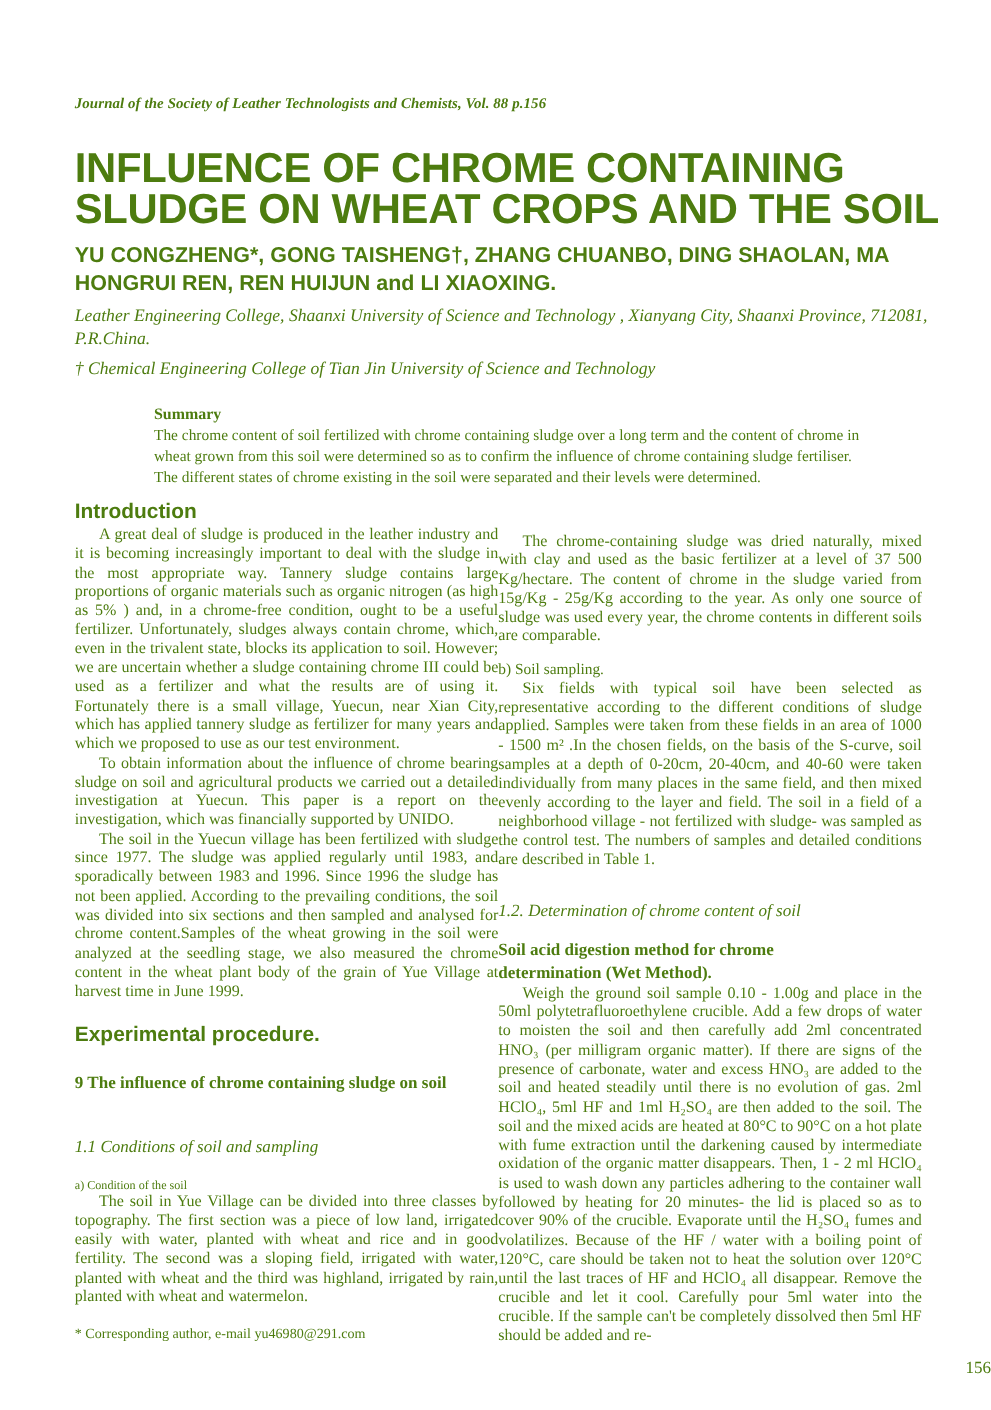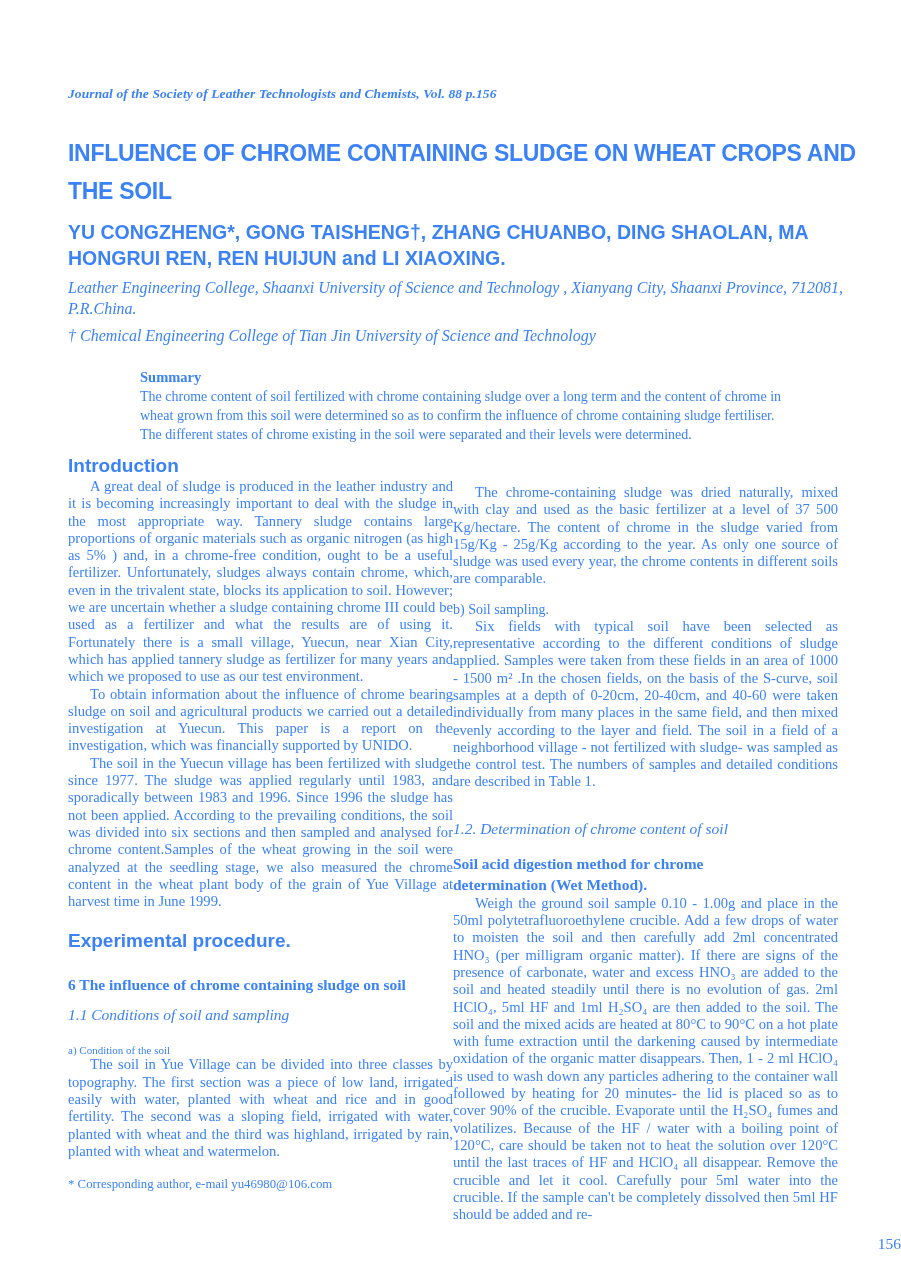--- a/index.html
+++ b/index.html
@@ -2,21 +2,21 @@
 <html><head>
 <meta charset="utf-8">
 <style>
   * { margin: 0; padding: 0; box-sizing: border-box; }
   html, body { background: #e8e8e8; }
   .page {
     position: relative;
     width: 901px;
     height: 1282px;
     background: #ffffff;
-    color: #3b82f6;
+    color: #4d7c0f;
     font-family: "Liberation Serif", "DejaVu Serif", serif;
     overflow: hidden;
   }
   .content {
     position: absolute;
     left: 68px;
     top: 0;
     width: 789px;
   }
   .journal-line {
@@ -24,21 +24,21 @@
     font-family: "Liberation Serif", "DejaVu Serif", serif;
     font-style: italic;
     font-weight: 700;
     font-size: 13.5px;
     letter-spacing: 0.1px;
   }
   .title {
     margin-top: 32px;
     font-family: "Liberation Sans", "DejaVu Sans", sans-serif;
     font-weight: 700;
-    font-size: 23px;
+    font-size: 38px;
     line-height: 38px;
     letter-spacing: -0.3px;
     width: 795px;
   }
   .authors {
     margin-top: 9px;
     font-family: Liberation Sans, sans-serif;
     font-weight: 700;
     font-size: 19.5px;
     line-height: 26px;
@@ -91,21 +91,21 @@
     text-align: justify;
     text-indent: 22px;
   }
   .exp-heading { margin-top: 19px; }
   .num-heading {
     margin-top: 23px;
     font-weight: 700;
     font-size: 15.5px;
   }
   .italic-heading {
-    margin-top: 12px;
+    margin-top: 40px;
     font-style: italic;
     font-size: 15.5px;
   }
   .sub-heading {
     margin-top: 20px;
     font-size: 11px;
   }
   .sub-heading-tight {
     margin-top: 14px;
     font-size: 14px;
@@ -152,25 +152,25 @@
     </div>
 
     <div class="columns">
 
       <div class="col col-left">
         <h2 class="sans-heading">Introduction</h2>
         <p class="body-para">A great deal of sludge is produced in the leather industry and it is becoming increasingly important to deal with the sludge in the most appropriate way. Tannery sludge contains large proportions of organic materials such as organic nitrogen (as high as 5% ) and, in a chrome-free condition, ought to be a useful fertilizer. Unfortunately, sludges always contain chrome, which, even in the trivalent state, blocks its application to soil. However; we are uncertain whether a sludge containing chrome III could be used as a fertilizer and what the results are of using it. Fortunately there is a small village, Yuecun, near Xian City, which has applied tannery sludge as fertilizer for many years and which we proposed to use as our test environment.</p>
         <p class="body-para">To obtain information about the influence of chrome bearing sludge on soil and agricultural products we carried out a detailed investigation at Yuecun. This paper is a report on the investigation, which was financially supported by UNIDO.</p>
         <p class="body-para">The soil in the Yuecun village has been fertilized with sludge since 1977. The sludge was applied regularly until 1983, and sporadically between 1983 and 1996. Since 1996 the sludge has not been applied. According to the prevailing conditions, the soil was divided into six sections and then sampled and analysed for chrome content.Samples of the wheat growing in the soil were analyzed at the seedling stage, we also measured the chrome content in the wheat plant body of the grain of Yue Village at harvest time in June 1999.</p>
         <h2 class="sans-heading exp-heading">Experimental procedure.</h2>
-        <div class="num-heading">6 The influence of chrome containing sludge on soil</div>
+        <div class="num-heading">9 The influence of chrome containing sludge on soil</div>
         <div class="italic-heading">1.1 Conditions of soil and sampling</div>
         <div class="sub-heading">a) Condition of the soil</div>
         <p class="body-para">The soil in Yue Village can be divided into three classes by topography. The first section was a piece of low land, irrigated easily with water, planted with wheat and rice and in good fertility. The second was a sloping field, irrigated with water, planted with wheat and the third was highland, irrigated by rain, planted with wheat and watermelon.</p>
-        <div class="footnote">* Corresponding author, e-mail yu46980@106.com</div>
+        <div class="footnote">* Corresponding author, e-mail yu46980@291.com</div>
       </div>
 
       <div class="col col-right">
         <p class="body-para">The chrome-containing sludge was dried naturally, mixed with clay and used as the basic fertilizer at a level of 37 500 Kg/hectare. The content of chrome in the sludge varied from 15g/Kg - 25g/Kg according to the year. As only one source of sludge was used every year, the chrome contents in different soils are comparable.</p>
         <div class="sub-heading-tight">b) Soil sampling.</div>
         <p class="body-para">Six fields with typical soil have been selected as representative according to the different conditions of sludge applied. Samples were taken from these fields in an area of 1000 - 1500 m² .In the chosen fields, on the basis of the S-curve, soil samples at a depth of 0-20cm, 20-40cm, and 40-60 were taken individually from many places in the same field, and then mixed evenly according to the layer and field. The soil in a field of a neighborhood village - not fertilized with sludge- was sampled as the control test. The numbers of samples and detailed conditions are described in Table 1.</p>
         <div class="italic-heading sec12-heading">1.2. Determination of chrome content of soil</div>
         <div class="method-heading">Soil acid digestion method for chrome determination (Wet Method).</div>
         <p class="body-para">Weigh the ground soil sample 0.10 - 1.00g and place in the 50ml polytetrafluoroethylene crucible. Add a few drops of water to moisten the soil and then carefully add 2ml concentrated HNO₃ (per milligram organic matter). If there are signs of the presence of carbonate, water and excess HNO₃ are added to the soil and heated steadily until there is no evolution of gas. 2ml HClO₄, 5ml HF and 1ml H₂SO₄ are then added to the soil. The soil and the mixed acids are heated at 80°C to 90°C on a hot plate with fume extraction until the darkening caused by intermediate oxidation of the organic matter disappears. Then, 1 - 2 ml HClO₄ is used to wash down any particles adhering to the container wall followed by heating for 20 minutes- the lid is placed so as to cover 90% of the crucible. Evaporate until the H₂SO₄ fumes and volatilizes. Because of the HF / water with a boiling point of 120°C, care should be taken not to heat the solution over 120°C until the last traces of HF and HClO₄ all disappear. Remove the crucible and let it cool. Carefully pour 5ml water into the crucible. If the sample can't be completely dissolved then 5ml HF should be added and re-</p>
       </div>

